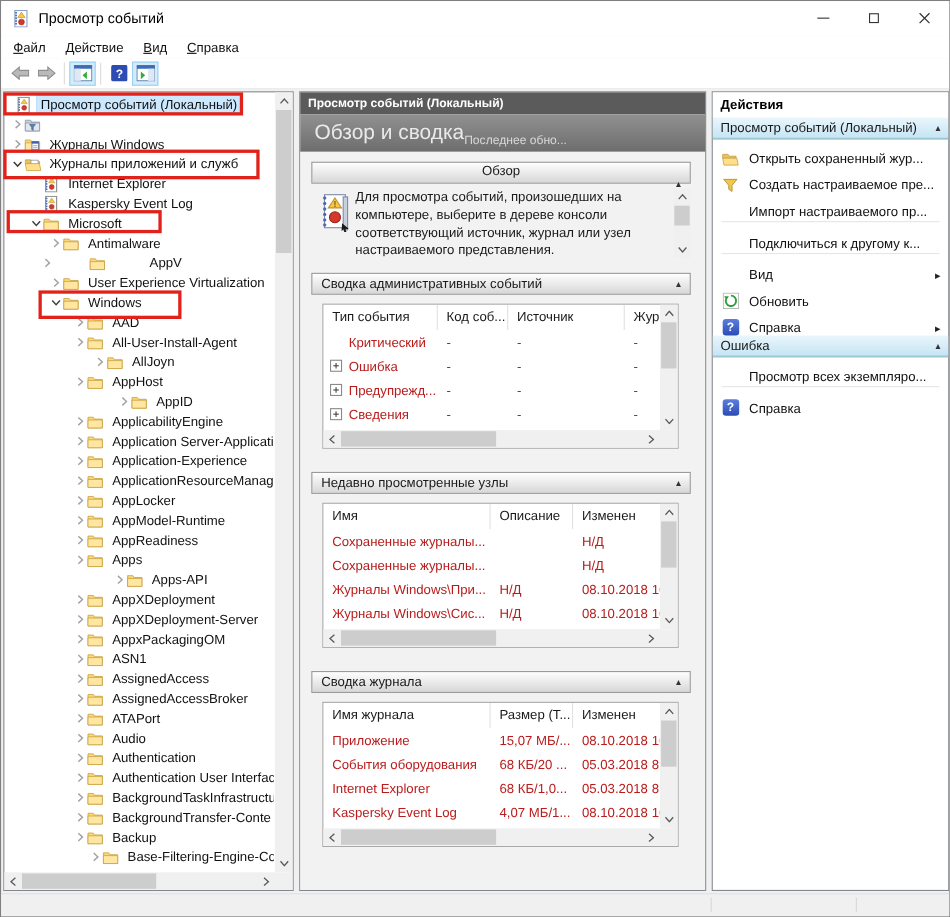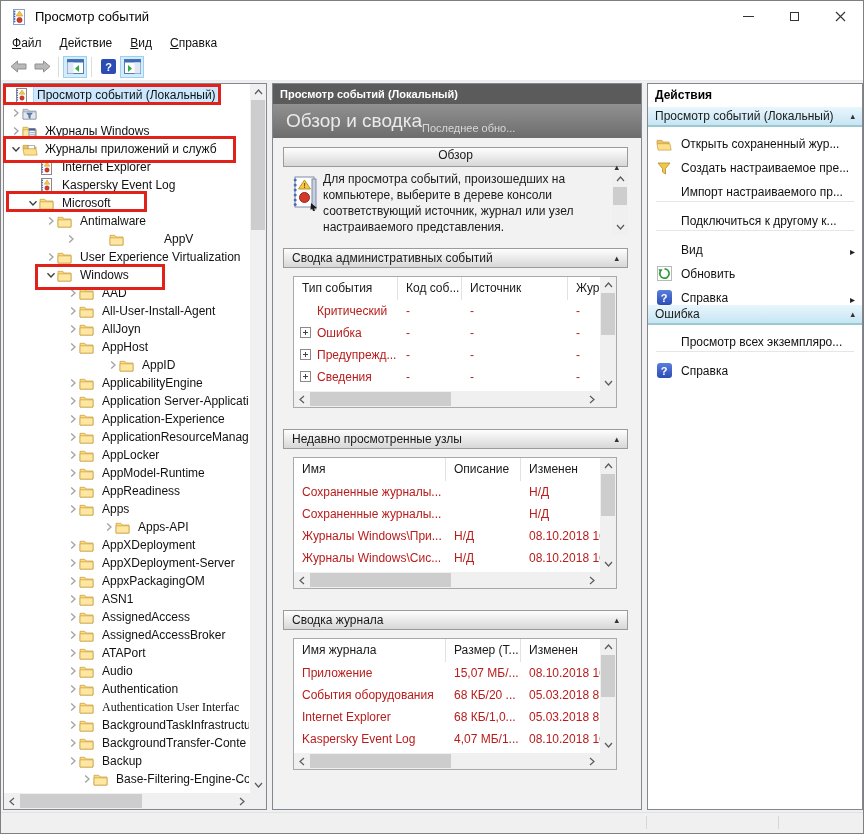--- a/index.html
+++ b/index.html
@@ -305,21 +305,21 @@
             </svg>
           </span>
           <span class="t-icon">
             <svg width="15" height="13" viewBox="0 0 16 14">
               <path d="M1 2.5h5.2l1.2 1.8H15v8.7H1z" fill="#ffd973" stroke="#c8a045" stroke-width="0.8"></path>
               <path d="M1 5.2h14v7.8H1z" fill="#ffe7a1" stroke="#c8a045" stroke-width="0.8"></path>
             </svg>
           </span>
           <span class="t-label">Antimalware</span>
         </div>
-        <div class="trow" style="padding-left: 60px; gap: 32px;">
+        <div class="trow" style="padding-left: 32px; gap: 32px;">
           <span class="t-arrow">
             <svg width="10" height="10" viewBox="0 0 10 10">
               <path d="M3.2 1.5 L7 5 L3.2 8.5" fill="none" stroke="#a2a2a2" stroke-width="1.3"></path>
             </svg>
           </span>
           <span class="t-icon">
             <svg width="15" height="13" viewBox="0 0 16 14">
               <path d="M1 2.5h5.2l1.2 1.8H15v8.7H1z" fill="#ffd973" stroke="#c8a045" stroke-width="0.8"></path>
               <path d="M1 5.2h14v7.8H1z" fill="#ffe7a1" stroke="#c8a045" stroke-width="0.8"></path>
             </svg>
@@ -375,21 +375,21 @@
             </svg>
           </span>
           <span class="t-icon">
             <svg width="15" height="13" viewBox="0 0 16 14">
               <path d="M1 2.5h5.2l1.2 1.8H15v8.7H1z" fill="#ffd973" stroke="#c8a045" stroke-width="0.8"></path>
               <path d="M1 5.2h14v7.8H1z" fill="#ffe7a1" stroke="#c8a045" stroke-width="0.8"></path>
             </svg>
           </span>
           <span class="t-label">All-User-Install-Agent</span>
         </div>
-        <div class="trow" style="padding-left: 62px;">
+        <div class="trow" style="padding-left: 80px;">
           <span class="t-arrow">
             <svg width="10" height="10" viewBox="0 0 10 10">
               <path d="M3.2 1.5 L7 5 L3.2 8.5" fill="none" stroke="#a2a2a2" stroke-width="1.3"></path>
             </svg>
           </span>
           <span class="t-icon">
             <svg width="15" height="13" viewBox="0 0 16 14">
               <path d="M1 2.5h5.2l1.2 1.8H15v8.7H1z" fill="#ffd973" stroke="#c8a045" stroke-width="0.8"></path>
               <path d="M1 5.2h14v7.8H1z" fill="#ffe7a1" stroke="#c8a045" stroke-width="0.8"></path>
             </svg>
@@ -669,21 +669,21 @@
             </svg>
           </span>
           <span class="t-icon">
             <svg width="15" height="13" viewBox="0 0 16 14">
               <path d="M1 2.5h5.2l1.2 1.8H15v8.7H1z" fill="#ffd973" stroke="#c8a045" stroke-width="0.8"></path>
               <path d="M1 5.2h14v7.8H1z" fill="#ffe7a1" stroke="#c8a045" stroke-width="0.8"></path>
             </svg>
           </span>
           <span class="t-label">Authentication</span>
         </div>
-        <div class="trow" style="padding-left: 62px; font-family: Liberation Serif, serif;">
+        <div class="trow" style="padding-left: 62px;">
           <span class="t-arrow">
             <svg width="10" height="10" viewBox="0 0 10 10">
               <path d="M3.2 1.5 L7 5 L3.2 8.5" fill="none" stroke="#a2a2a2" stroke-width="1.3"></path>
             </svg>
           </span>
           <span class="t-icon">
             <svg width="15" height="13" viewBox="0 0 16 14">
               <path d="M1 2.5h5.2l1.2 1.8H15v8.7H1z" fill="#ffd973" stroke="#c8a045" stroke-width="0.8"></path>
               <path d="M1 5.2h14v7.8H1z" fill="#ffe7a1" stroke="#c8a045" stroke-width="0.8"></path>
             </svg>

